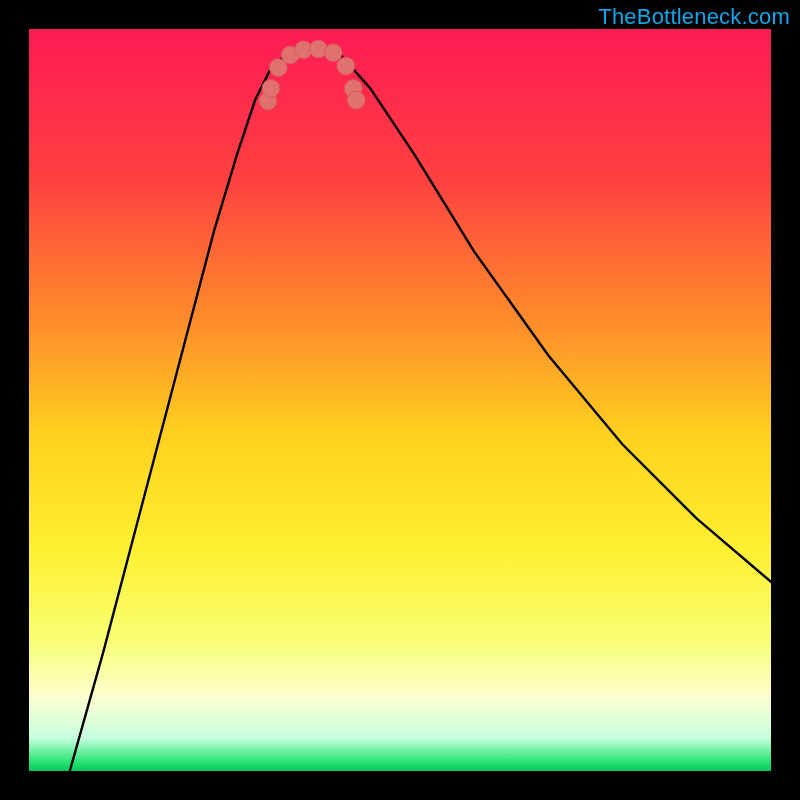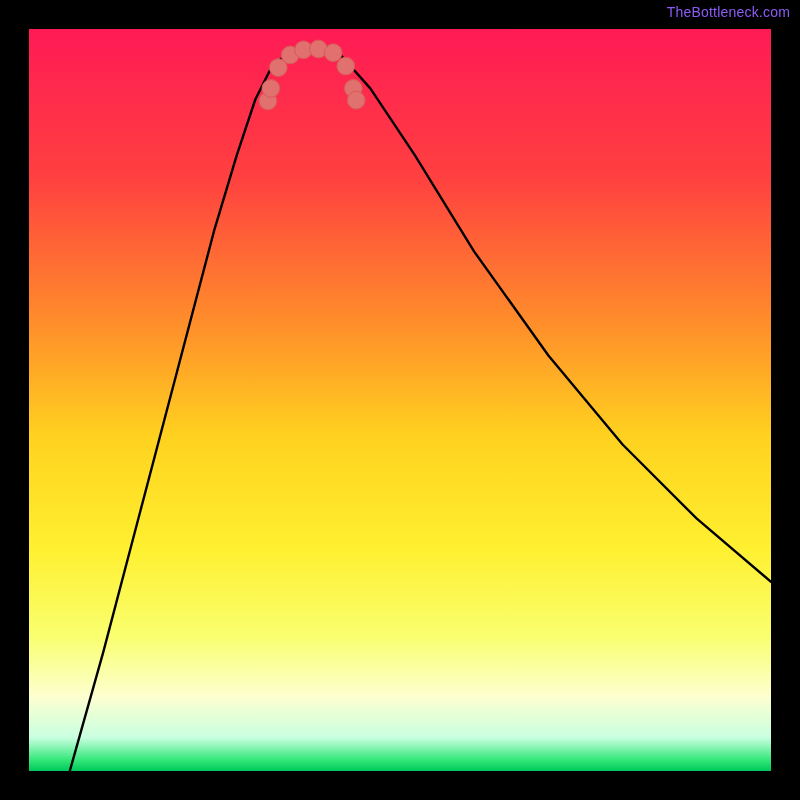--- a/index.html
+++ b/index.html
@@ -21,22 +21,22 @@
     left: 29px;
     top: 29px;
     width: 742px;
     height: 742px;
     overflow: hidden;
   }
   .watermark {
     position: absolute;
     top: 4px;
     right: 10px;
-    color: #8b5cf6;
-    font-size: 14px;
+    color: #0ea5e9;
+    font-size: 22px;
     font-weight: 500;
     letter-spacing: 0.2px;
     z-index: 5;
   }
   svg.curves {
     position: absolute;
     inset: 0;
     z-index: 3;
   }
 </style>

